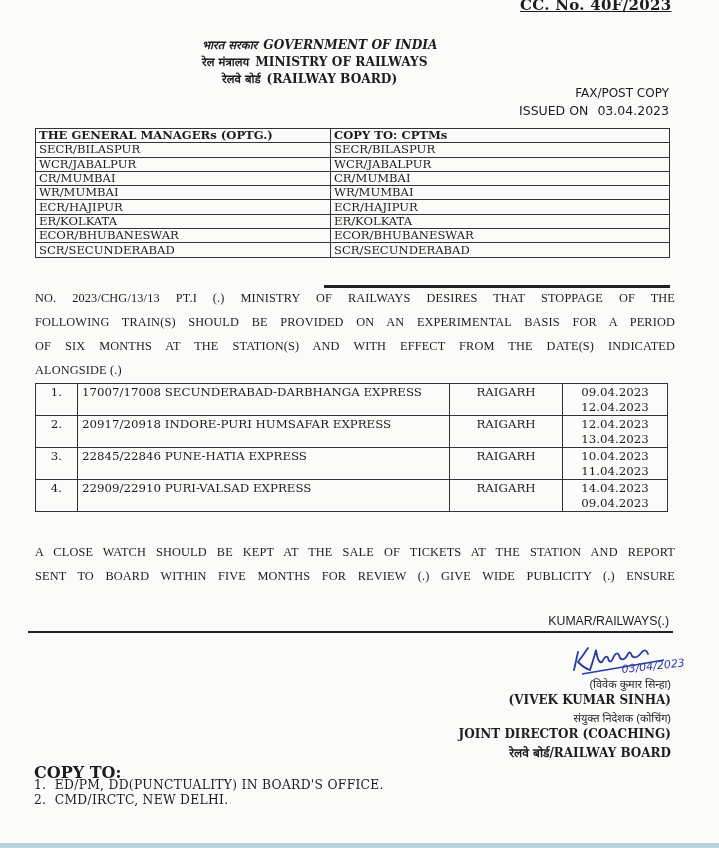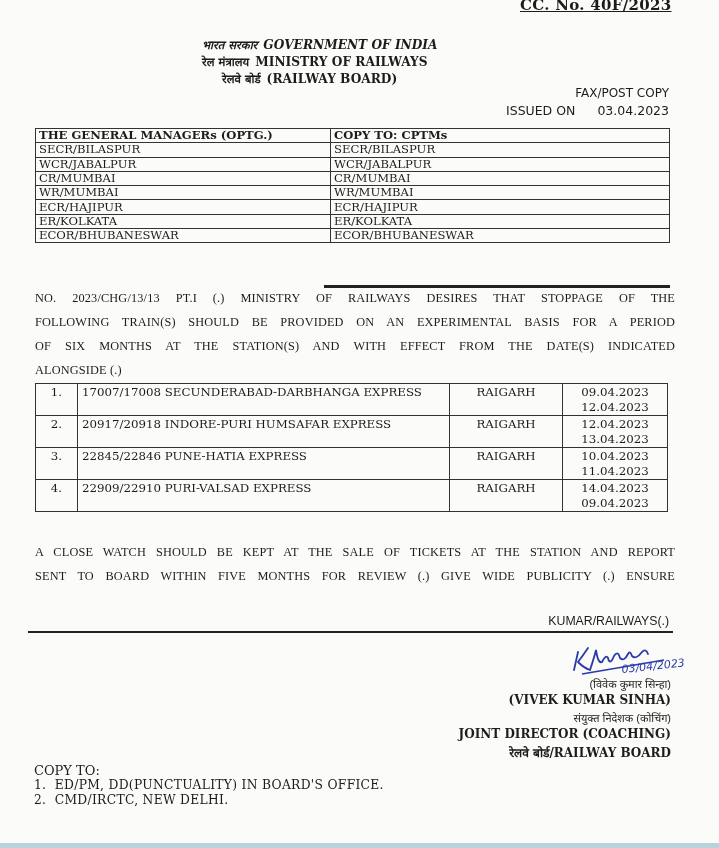--- a/index.html
+++ b/index.html
@@ -11,21 +11,21 @@
   }
   .abs { position:absolute; }
   .cc-no {
     left:520px; top:-4px; font-size:15px; font-weight:bold;
     text-decoration:underline; letter-spacing:0.3px;
   }
   .hdr { left:202px; font-size:12.2px; font-weight:bold; white-space:nowrap; }
   .hdr .hi { font-family:"DejaVu Sans", sans-serif; font-size:11.5px; margin-right:6px; }
   .fax { right:50px; top:86px; font-size:12px; font-family:"DejaVu Sans", sans-serif; }
   .issued { right:50px; top:103px; font-size:12.5px; font-family:"DejaVu Sans", sans-serif; }
-  .issued span { margin-left:22px; }
+  .issued span { margin-left:9px; }
 
   
   .addr {
     left:35px; top:128px; width:635px;
     border-collapse:collapse; font-size:11.6px;
     font-family:"DejaVu Serif", serif;
   }
   .addr td {
     border:1px solid #333; padding:0 3px; height:13.3px; line-height:13px;
     white-space:nowrap;
@@ -56,21 +56,21 @@
 
   .kumar { right:50px; top:614px; font-size:12.3px; font-family:"Liberation Sans", sans-serif; }
   .rule2 { left:28px; top:631px; width:645px; height:2px; background:#222; }
 
   .sign {
     right:48px; text-align:right; white-space:nowrap; font-size:12px; font-weight:bold;
   }
   .sign.hi { font-family:Liberation Sans, sans-serif; font-weight:normal; font-size:11px; }
   .signature { left:568px; top:640px; width:118px; height:50px; }
 
-  .copy { left:34px; font-size:13px; font-weight:normal; white-space:nowrap; }
+  .copy { left:34px; font-size:16px; font-weight:bold; white-space:nowrap; }
   .copy.item { font-weight:normal; font-family:"DejaVu Serif", serif; letter-spacing:0.3px; font-size:12.3px; }
   .bottom-edge { left:0; top:843px; width:719px; height:5px; background:#b9d3dc; }
 </style>
 </head>
 <body>
 
 <div class="abs cc-no">CC. No. 40F/2023</div>
 
 <div class="abs hdr" style="top:37px;font-style:italic;">
   <span class="hi">भारत सरकार</span><span>GOVERNMENT OF INDIA</span>
@@ -114,20 +114,24 @@
         <td>ECR/HAJIPUR</td>
       </tr>
   <tr>
         <td class="l">ER/KOLKATA</td>
         <td>ER/KOLKATA</td>
       </tr>
   <tr>
         <td class="l">ECOR/BHUBANESWAR</td>
         <td>ECOR/BHUBANESWAR</td>
       </tr>
+  <tr>
+        <td class="l">SCR/SECUNDERABAD</td>
+        <td>SCR/SECUNDERABAD</td>
+      </tr>
 </tbody>
   </table>
 <div class="abs rule1"></div>
 
 <div class="abs para" style="top:286px;">
   <div class="ln">NO. 2023/CHG/13/13 PT.I (.) MINISTRY OF RAILWAYS DESIRES THAT STOPPAGE OF THE</div>
   <div class="ln">FOLLOWING TRAIN(S) SHOULD BE PROVIDED ON AN EXPERIMENTAL BASIS FOR A PERIOD</div>
   <div class="ln">OF SIX MONTHS AT THE STATION(S) AND WITH EFFECT FROM THE DATE(S) INDICATED</div>
   <div class="ln last">ALONGSIDE (.)</div>
 </div>

